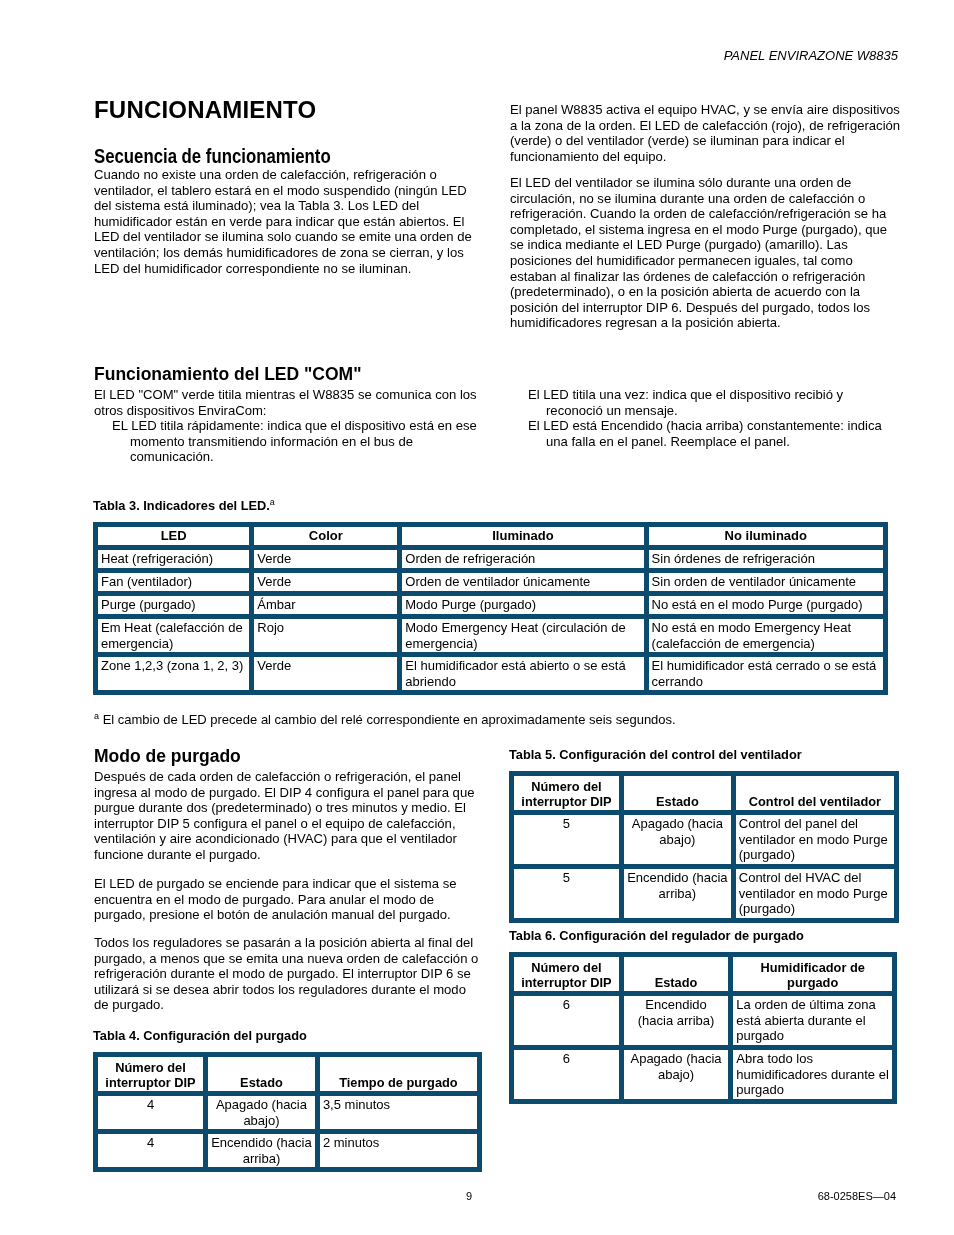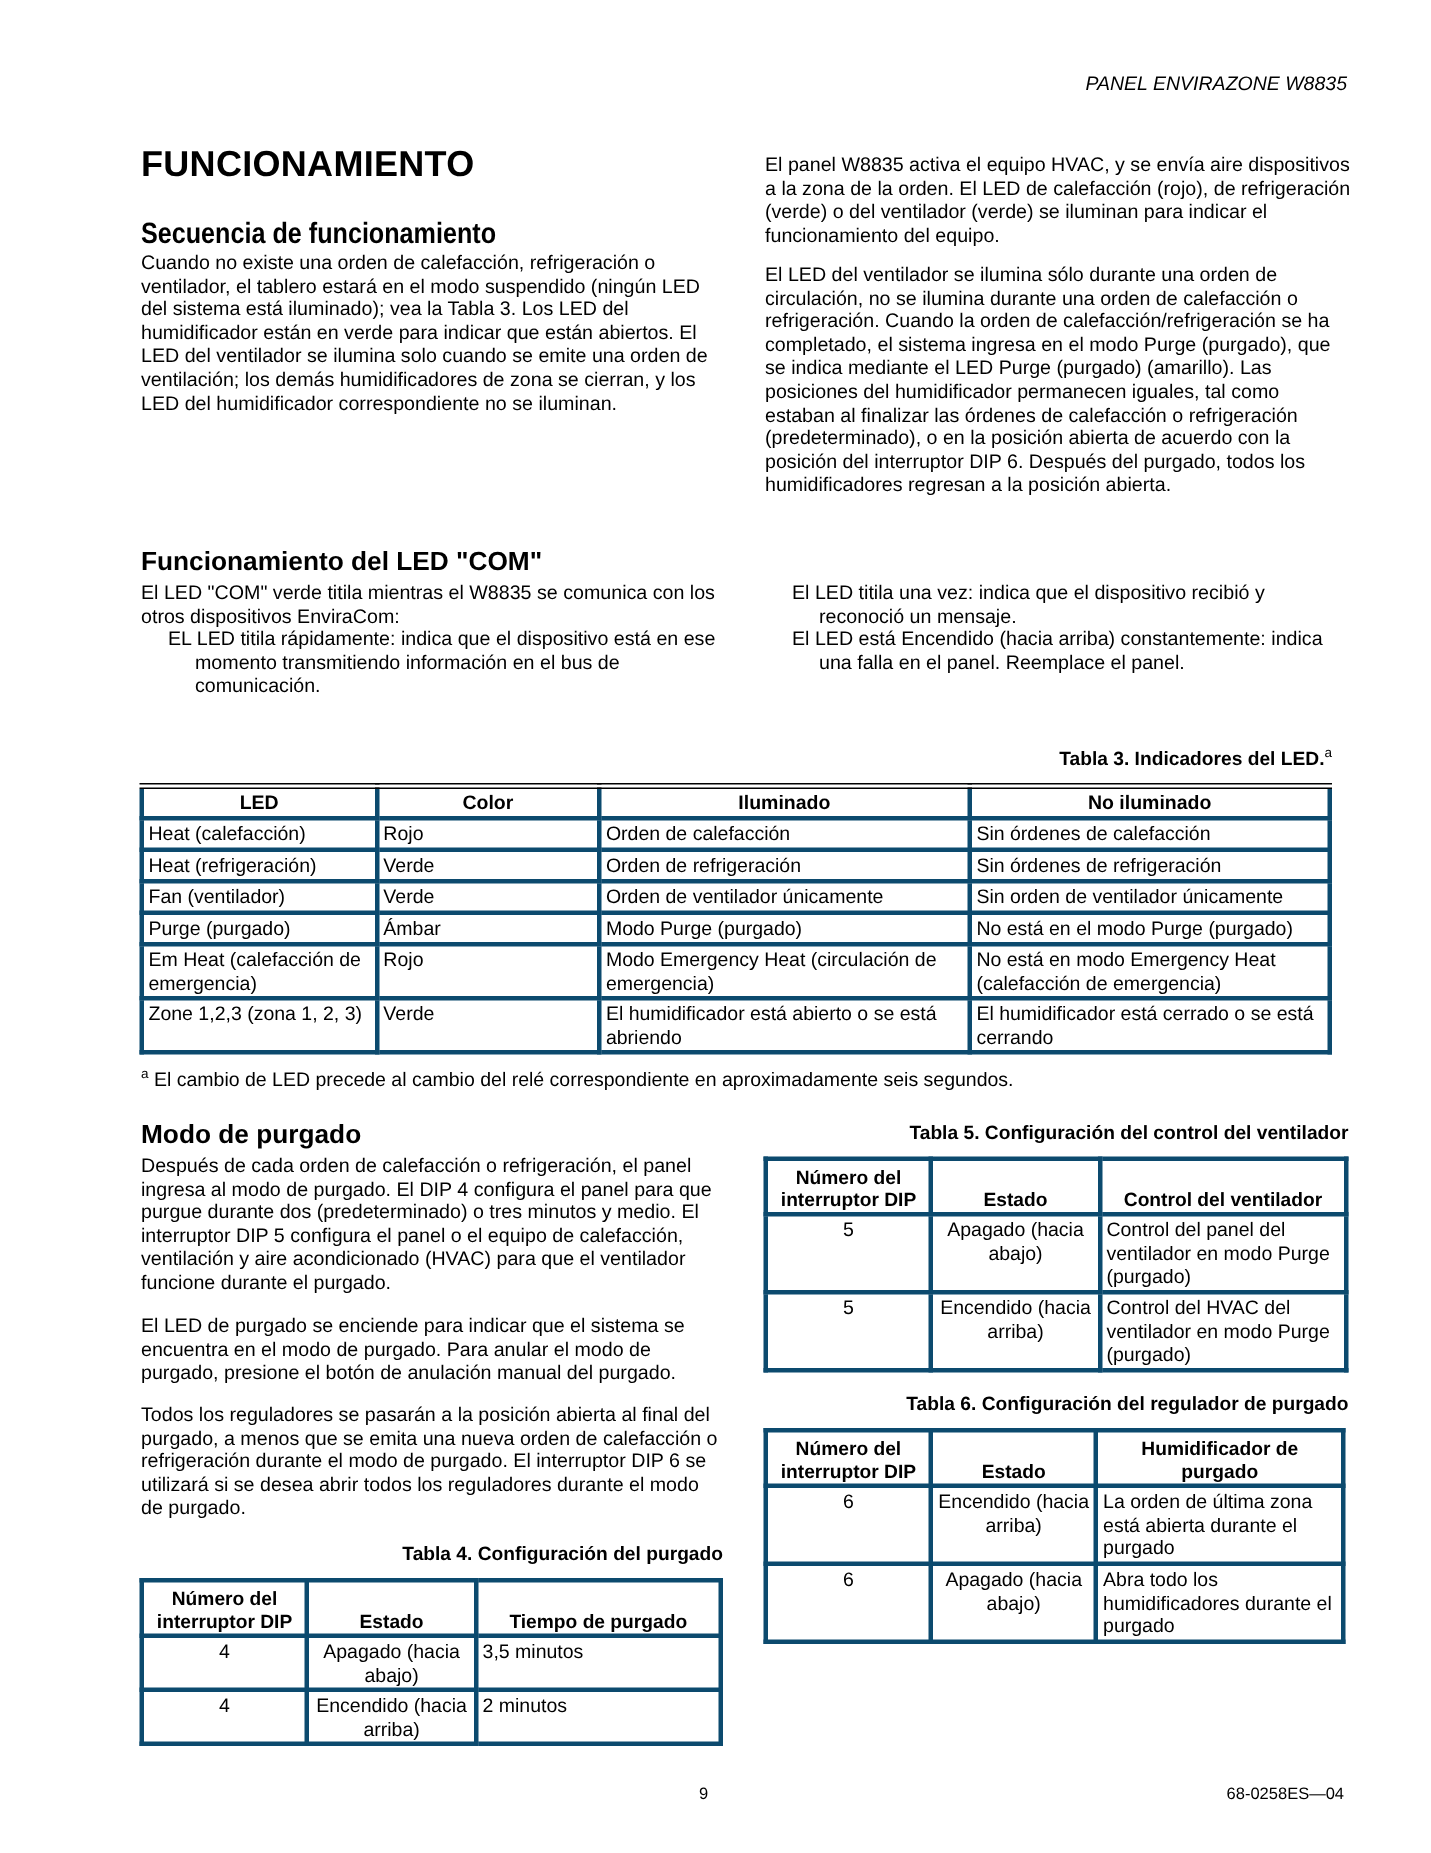--- a/index.html
+++ b/index.html
@@ -8,24 +8,24 @@
   .abs { position: absolute; }
   .running-head { right: 56px; top: 48px; font-size: 13px; font-style: italic; }
   .h1 { left: 94px; top: 96px; font-size: 24px; font-weight: bold; margin: 0; letter-spacing: 0.2px; }
   .h2c { font-size: 19.5px; font-weight: bold; margin: 0; transform: scaleX(0.86); transform-origin: left; white-space: nowrap; }
   .h2 { font-size: 17.5px; font-weight: bold; margin: 0; white-space: nowrap; }
   .p { font-size: 13.1px; line-height: 15.6px; margin: 0; }
   .col-left { left: 94px; width: 390px; }
   .col-right { left: 510px; width: 392px; }
   .hang { padding-left: 36px; text-indent: -18px; }
   .hang2 { padding-left: 18px; text-indent: -18px; }
-  .caption { font-size: 12.8px; font-weight: bold; text-align: right; }
+  .caption { font-size: 12.8px; font-weight: bold; text-align: left; }
   .caption sup { font-size: 9px; font-weight: normal; vertical-align: super; line-height: 0; }
   table { border-collapse: collapse; font-size: 13px; }
-  td, th { border: 3px solid #0c4a6e; vertical-align: top; padding: 1px 3px; line-height: 15.5px; }
+  td, th { border: 5px solid #0c4a6e; vertical-align: top; padding: 1px 3px; line-height: 15.5px; }
   th { font-weight: bold; text-align: center; }
   .t3 { left: 93px; top: 522px; width: 795px; border-top: 4px double #000; }
   .t3 th { height: 16px; vertical-align: middle; }
   .t3 td { height: 16px; }
   .sm th { vertical-align: bottom; font-size: 12.8px; line-height: 15px; }
   .center { text-align: center; }
   .footnote { left: 94px; top: 712px; font-size: 13px; }
   .footnote sup { font-size: 9px; vertical-align: super; line-height: 0; }
   .foot { font-size: 11px; }
 </style>
@@ -63,26 +63,20 @@
     </colgroup>
   <thead>
     <tr>
       <th>LED</th>
       <th>Color</th>
       <th>Iluminado</th>
       <th>No iluminado</th>
     </tr>
   </thead>
   <tbody>
-    <tr>
-      <td>Heat (calefacción)</td>
-      <td>Rojo</td>
-      <td>Orden de calefacción</td>
-      <td>Sin órdenes de calefacción</td>
-    </tr>
     <tr>
       <td>Heat (refrigeración)</td>
       <td>Verde</td>
       <td>Orden de refrigeración</td>
       <td>Sin órdenes de refrigeración</td>
     </tr>
     <tr>
       <td>Fan (ventilador)</td>
       <td>Verde</td>
       <td>Orden de ventilador únicamente</td>

